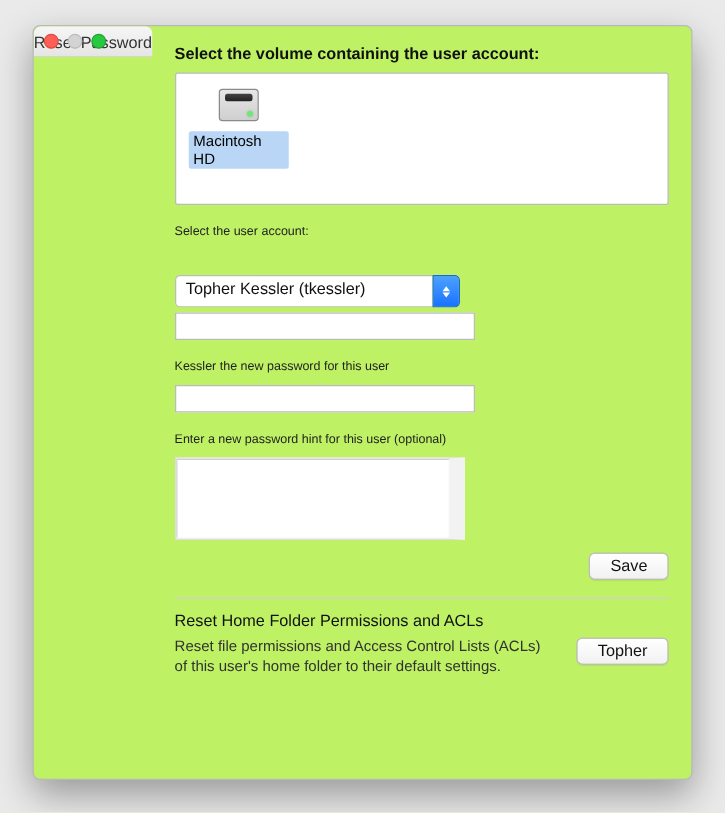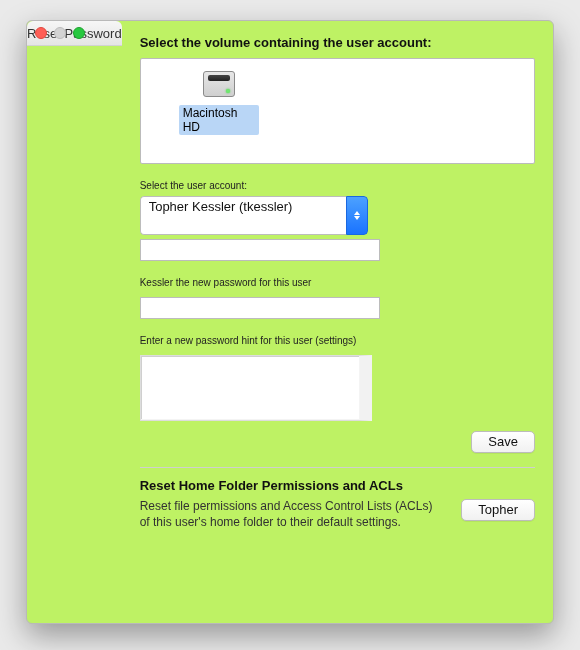--- a/index.html
+++ b/index.html
@@ -84,21 +84,20 @@
     padding: 8px 10px;
     box-sizing: border-box;
     display: flex;
     align-items: flex-start;
   }
   .volume-item {
     display: inline-flex;
     flex-direction: column;
     align-items: center;
     width: 80px;
-    margin-left: 28px;
   }
   .hd-icon {
     width: 40px;
     height: 34px;
     position: relative;
   }
   .hd-icon-body {
     position: absolute;
     left: 4px; top: 4px; right: 4px; bottom: 4px;
     background: linear-gradient(#e7e7e7,#cfcfcf);
@@ -131,25 +130,26 @@
   .label-sm {
     font-size: 10px;
     margin-top: 16px;
     margin-bottom: 5px;
     color: #222;
   }
 
   .mac-select {
     display: inline-flex;
     align-items: stretch;
-    height: 39px;
+    height: 26px;
     width: 228px;
     border-radius: 4px;
     overflow: hidden;
     box-sizing: border-box;
+    margin-top: 24px;
   }
   .mac-select-text {
     flex: 1;
     background: #ffffff;
     border: 1px solid #bcbcbc;
     border-right: none;
     padding: 0 8px;
     line-height: 20px;
     font-size: 13px;
     border-radius: 4px 0 0 4px;
@@ -219,21 +219,21 @@
 
   .spacer-grow { flex: 1; }
 
   .divider {
     border: none;
     border-top: 1px solid #cfcfcf;
     margin: 14px 0 10px 0;
   }
 
   .section-head.b2 {
-    font-weight: 700;
+    font-weight: 400;
     font-size: 13px;
     margin-bottom: 6px;
   }
   .acl-row {
     display: flex;
     align-items: flex-start;
     justify-content: space-between;
     gap: 20px;
   }
   .acl-desc {
@@ -281,21 +281,21 @@
           <span class="tri-up"></span>
           <span class="tri-down"></span>
         </div>
       </div>
 
       <input type="password" class="text-input" value="" style="">
 
       <div class="label-sm">Kessler the new password for this user</div>
       <input type="password" class="text-input" value="" style="">
 
-      <div class="label-sm">Enter a new password hint for this user (settings)</div>
+      <div class="label-sm">Enter a new password hint for this user (optional)</div>
       <textarea class="hint-box" style=""></textarea>
 
       <div class="row" style="margin-top:10px;">
         <div class="spacer-grow"></div>
         <button class="btn">Save</button>
       </div>
 
       <hr class="divider">
 
       <div class="section-head b2">Reset Home Folder Permissions and ACLs</div>

